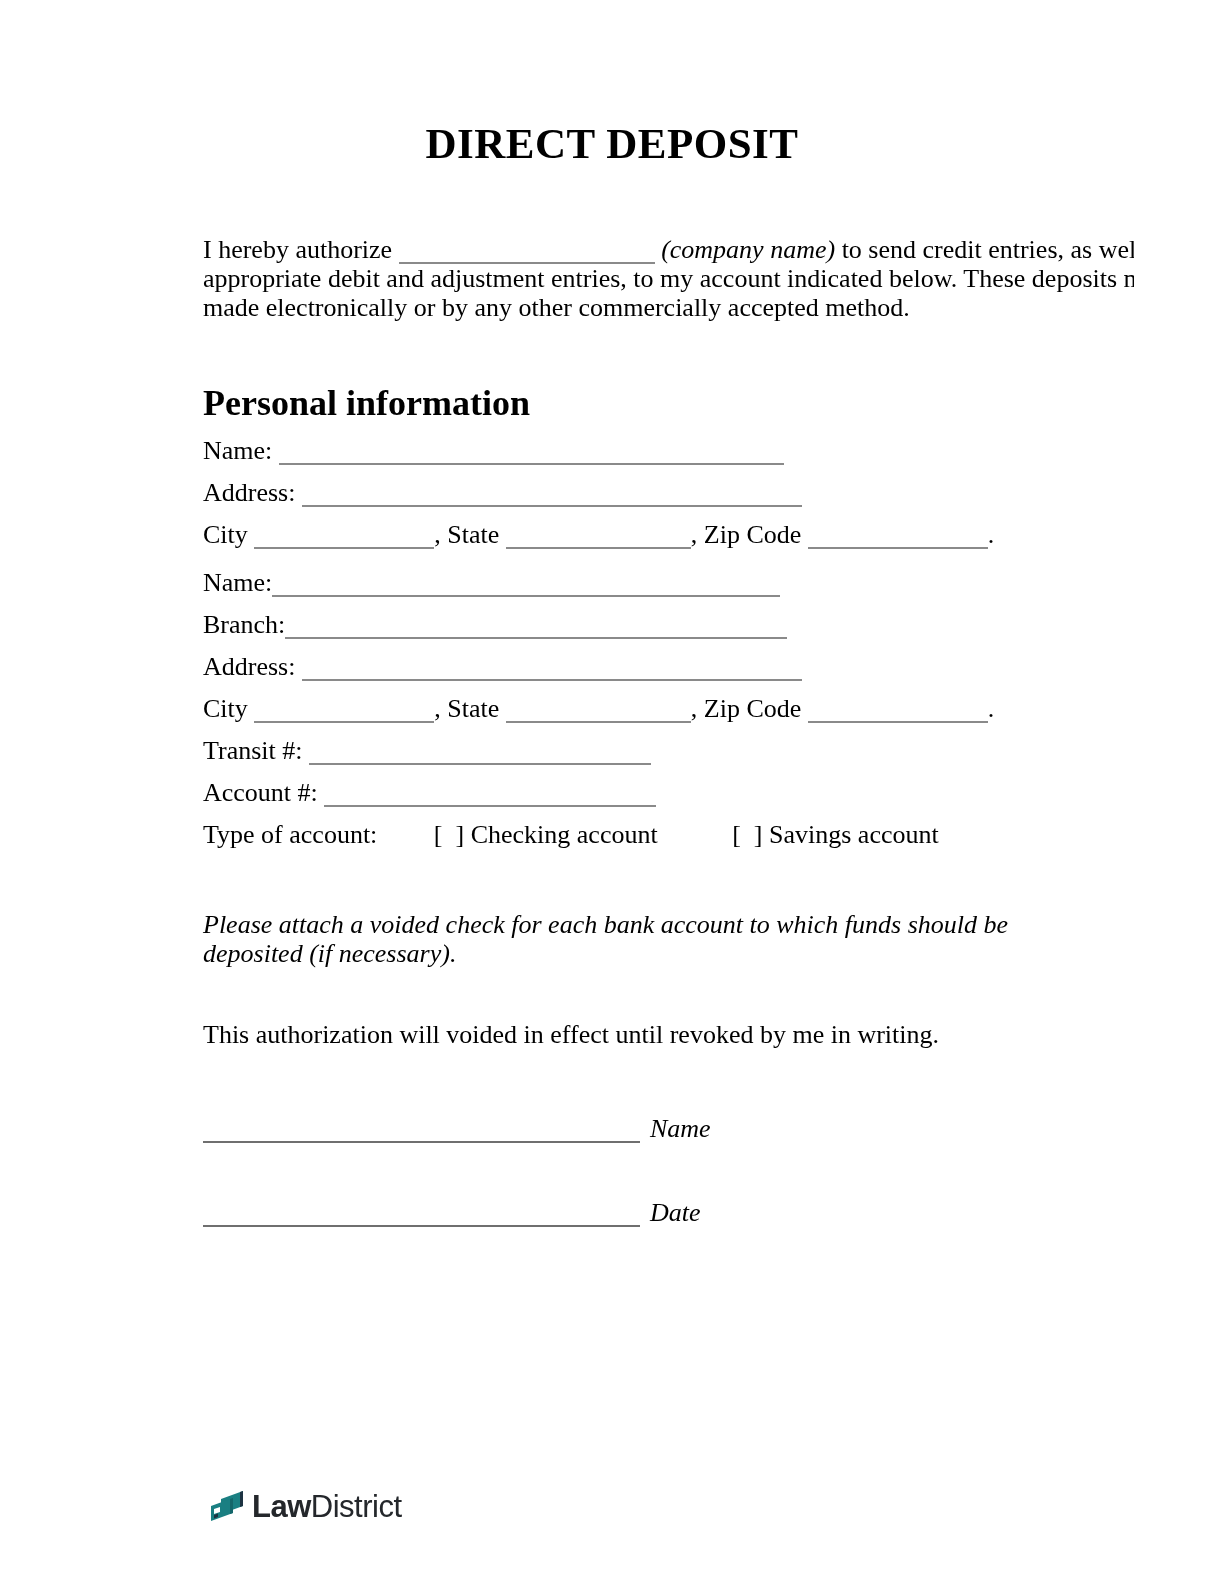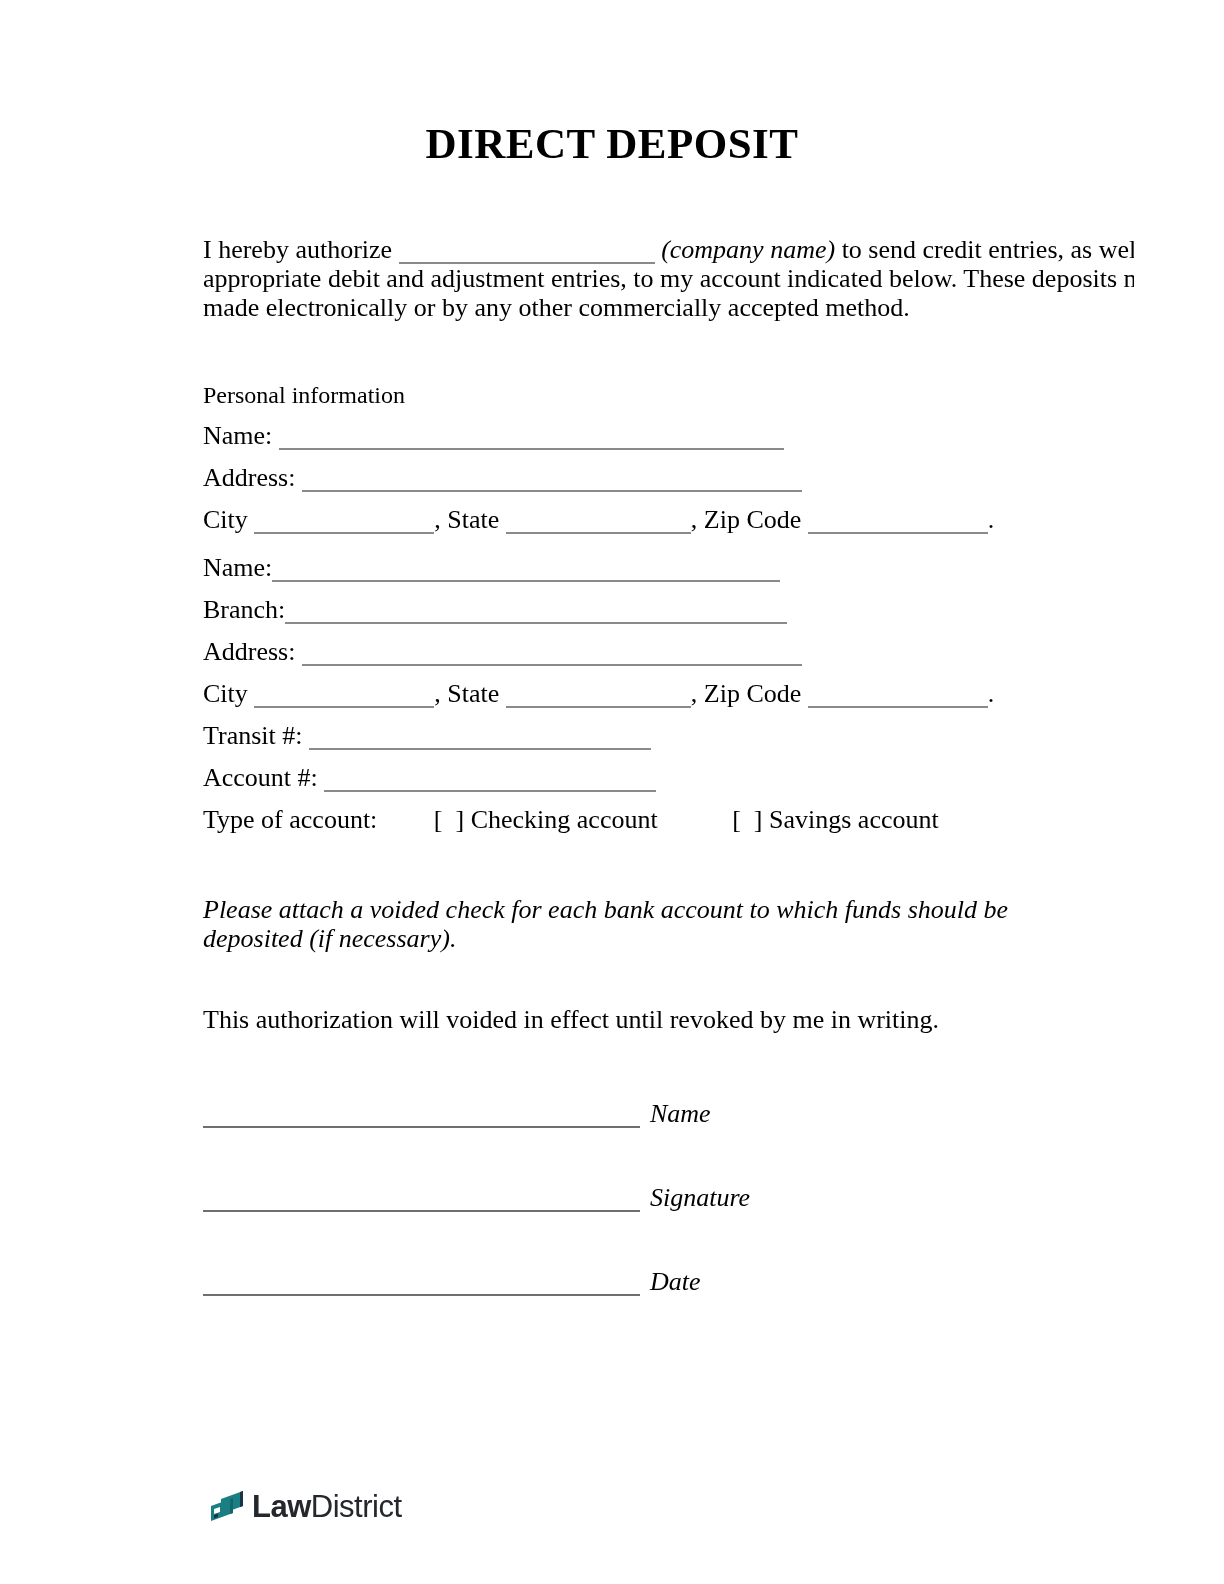--- a/index.html
+++ b/index.html
@@ -30,22 +30,22 @@
   }
   .it { font-style:italic; }
   .blank {
     display:inline-block;
     height:24px;
     vertical-align:-6px;
     border-bottom:2px solid #8a8a8a;
   }
   .section-heading {
     margin-top:60px;
-    font-size:24px;
-    font-weight:normal;
+    font-size:36px;
+    font-weight:bold;
   }
   .section-heading.second { margin-top:34px; }
   .row {
     line-height:42px;
     white-space:nowrap;
   }
   .rows { margin-top:6px; }
   .note {
     margin-top:54px;
     font-style:italic;
@@ -159,23 +159,20 @@
 
   <p class="note">Please attach a voided check for each bank account to which funds should be deposited (if necessary).</p>
 
   <p class="plain">This authorization will voided in effect until revoked by me in writing.</p>
 
   <div class="sig-rows">
     <div class="sig-row">
       <span class="sig-blank"></span><span class="sig-label">Name</span>
     </div>
     <div class="sig-row">
-      <span class="sig-blank"></span><span class="sig-label">Signature</span>
-    </div>
-    <div class="sig-row">
       <span class="sig-blank"></span><span class="sig-label">Date</span>
     </div>
   </div>
 
   <div class="footer-logo">
     <span class="logo-icon">
       <svg viewBox="0 0 38 38" width="38" height="38" aria-hidden="true">
         <polygon points="13,11 35,3 35,18 13,26" fill="#1a7f82"></polygon>
         <polygon points="32,4 35,3 35,18 32,19" fill="#1d3342"></polygon>
         <polygon points="3,18 25,10 25,25 3,33" fill="#1a7f82"></polygon>

